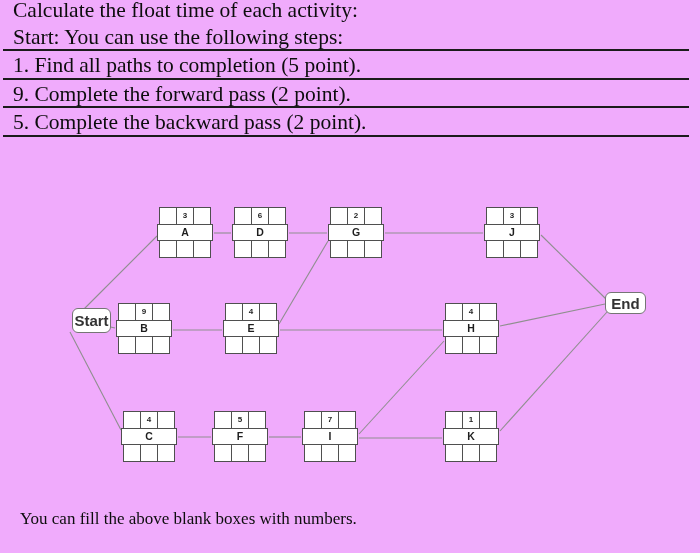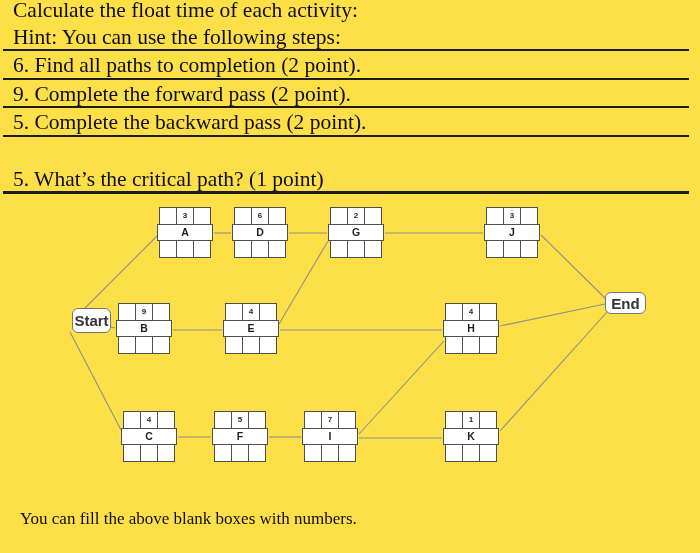--- a/index.html
+++ b/index.html
@@ -1,16 +1,16 @@
 <!DOCTYPE html>
 <html><head>
 <meta charset="utf-8">
 <style>
   html,body{margin:0;padding:0;background:#ffffff;}
-  .page{position:relative;width:700px;height:553px;background:#fde047;overflow:hidden;
+  .page{position:relative;width:700px;height:553px;background:#f0abfc;overflow:hidden;
         font-family:"Liberation Serif",serif;color:#0d0d0d;}
 
   
   .irow{position:absolute;left:3px;width:686px;height:28.5px;line-height:28.5px;
         font-size:21.5px;padding-left:10px;box-sizing:border-box;white-space:nowrap;}
   .irow.ruled{border-bottom:2px solid #1b1b1b;}
   .irow.ruled-thick{border-bottom:3px solid #1b1b1b;}
 
   
   .edges{position:absolute;left:0;top:0;}
@@ -32,25 +32,24 @@
   .term-end{left:605px;top:292px;width:39px;height:20px;}
 
   .footer{position:absolute;left:20px;top:509px;font-size:17px;white-space:nowrap;font-family:Liberation Serif, serif;}
 </style>
 </head>
 <body>
 
 <div class="page">
 
   <div class="irow" style="top:-4px">Calculate the float time of each activity:</div>
-  <div class="irow ruled" style="top:22.5px">Hint: You can use the following steps:</div>
-  <div class="irow ruled" style="top:51px">6. Find all paths to completion (2 point).</div>
+  <div class="irow ruled" style="top:22.5px">Start: You can use the following steps:</div>
+  <div class="irow ruled" style="top:51px">1. Find all paths to completion (5 point).</div>
   <div class="irow ruled" style="top:79.5px">9. Complete the forward pass (2 point).</div>
   <div class="irow ruled" style="top:108px">5. Complete the backward pass (2 point).</div>
-  <div class="irow ruled-thick" style="top:165px">5. What’s the critical path? (1 point)</div>
 
   <svg class="edges" width="700" height="553">
     <line x1="82" y1="311" x2="157" y2="236"></line>
     <line x1="84" y1="321" x2="115" y2="328"></line>
     <line x1="70" y1="332" x2="121" y2="430"></line>
     <line x1="214" y1="233" x2="231" y2="233"></line>
     <line x1="289" y1="233" x2="327" y2="233"></line>
     <line x1="385" y1="233" x2="483" y2="233"></line>
     <line x1="541" y1="235" x2="606" y2="299"></line>
     <line x1="173" y1="330" x2="222" y2="330"></line>

